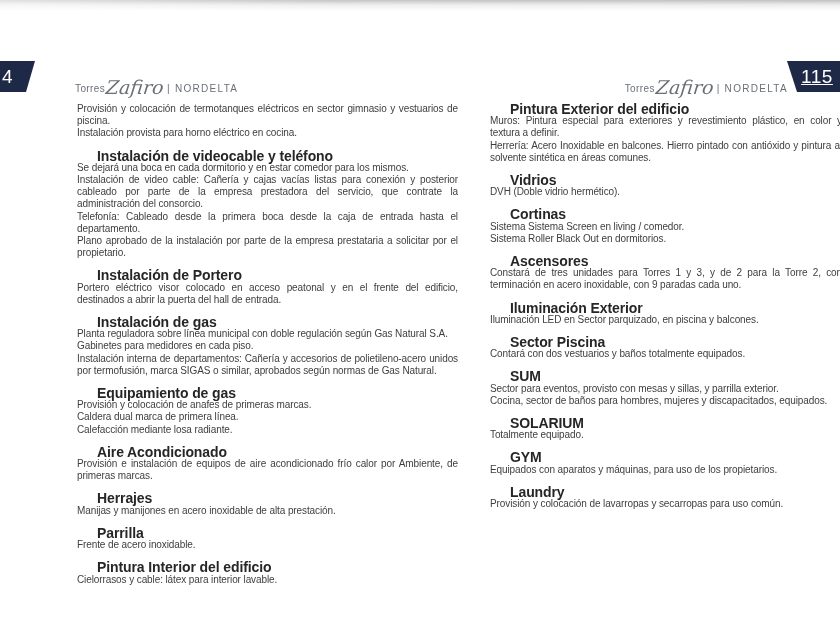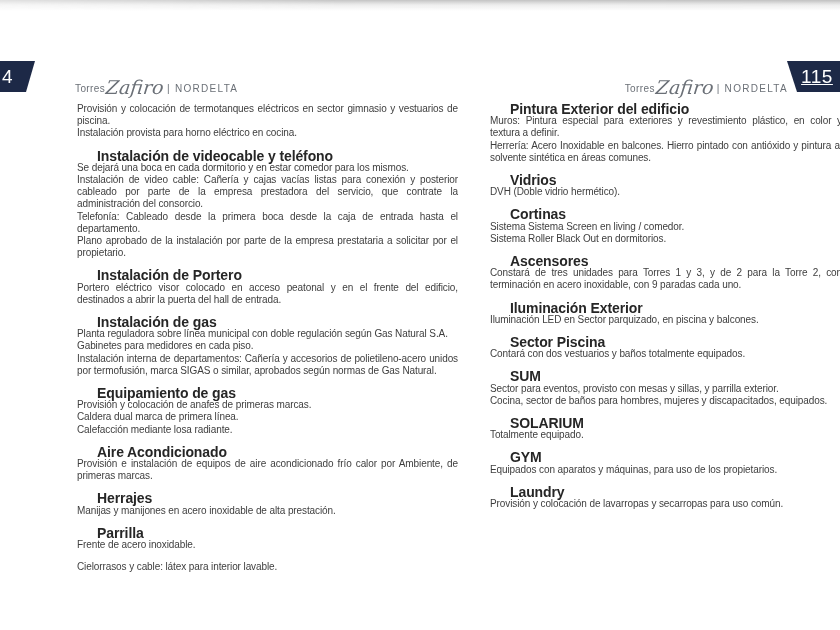--- a/index.html
+++ b/index.html
@@ -165,20 +165,21 @@
       </section>
       <section class="sec">
         <h3>Herrajes</h3>
         <p>Manijas y manijones en acero inoxidable de alta prestación.</p>
       </section>
       <section class="sec">
         <h3>Parrilla</h3>
         <p>Frente de acero inoxidable.</p>
       </section>
       <section class="sec">
+        <h3>Pintura Interior del edificio</h3>
         <p>Cielorrasos y cable: látex para interior lavable.</p>
       </section>
     </div>
   <div class="col col-right" id="col-right">
       <section class="sec">
         <h3>Pintura Exterior del edificio</h3>
         <p>Muros: Pintura especial para exteriores y revestimiento plástico, en color y textura a definir.</p>
         <p>Herrería: Acero Inoxidable en balcones. Hierro pintado con antióxido y pintura al solvente sintética en áreas comunes.</p>
       </section>
       <section class="sec">

